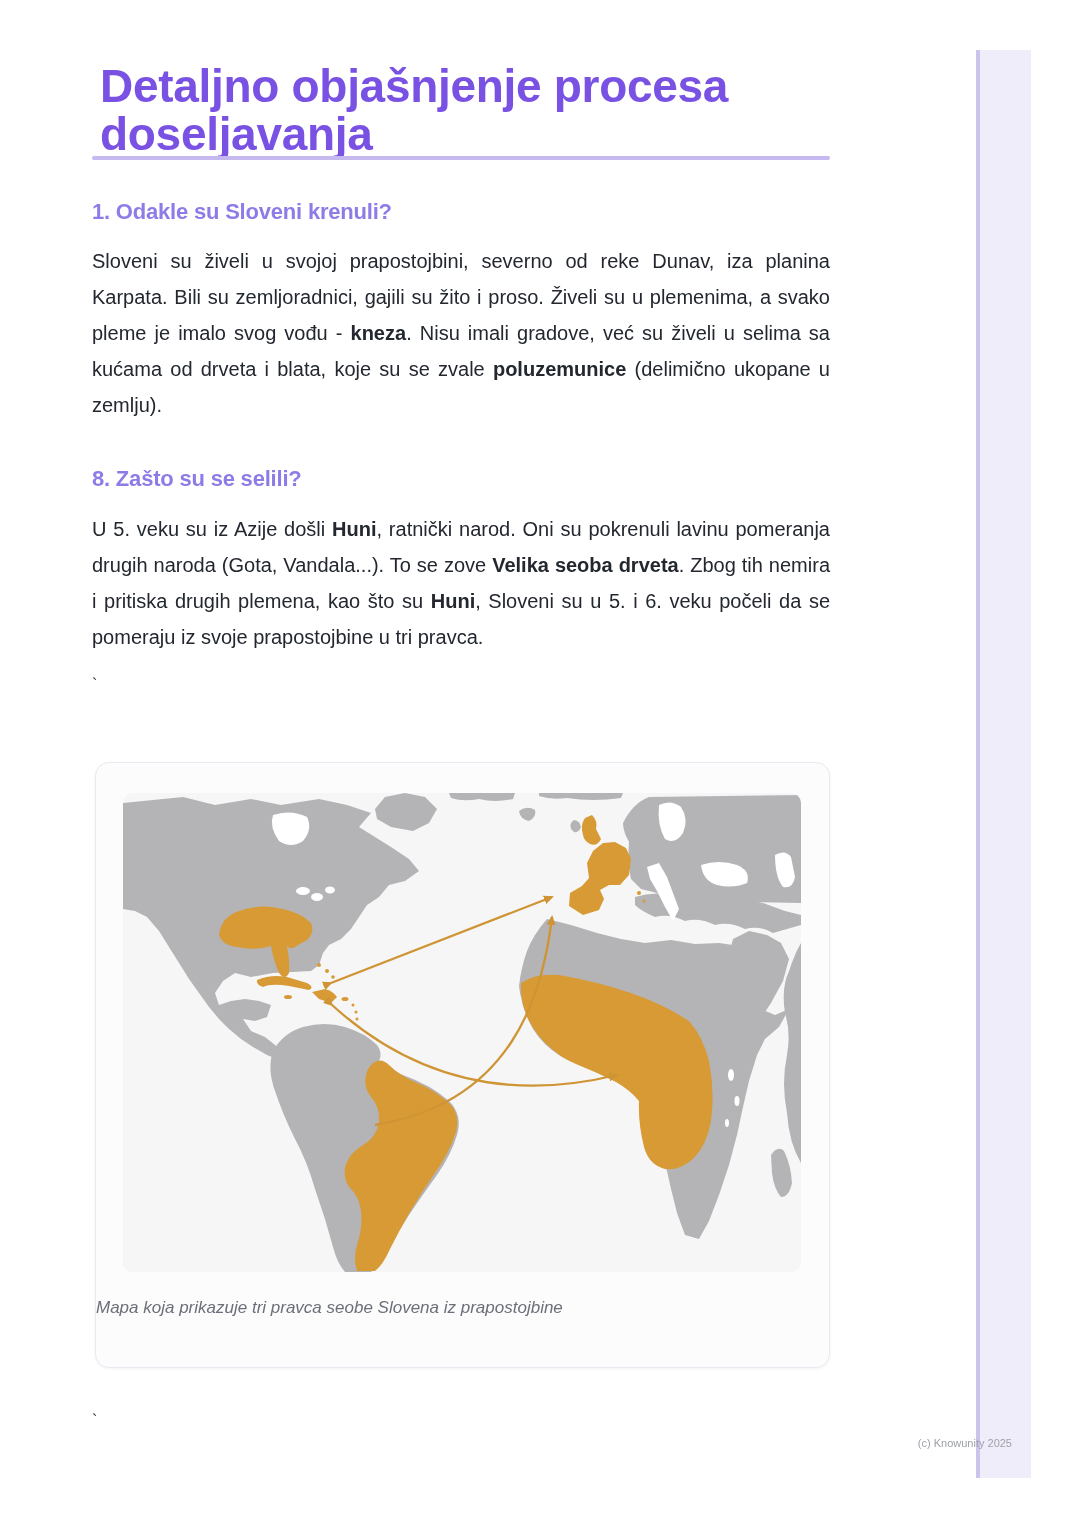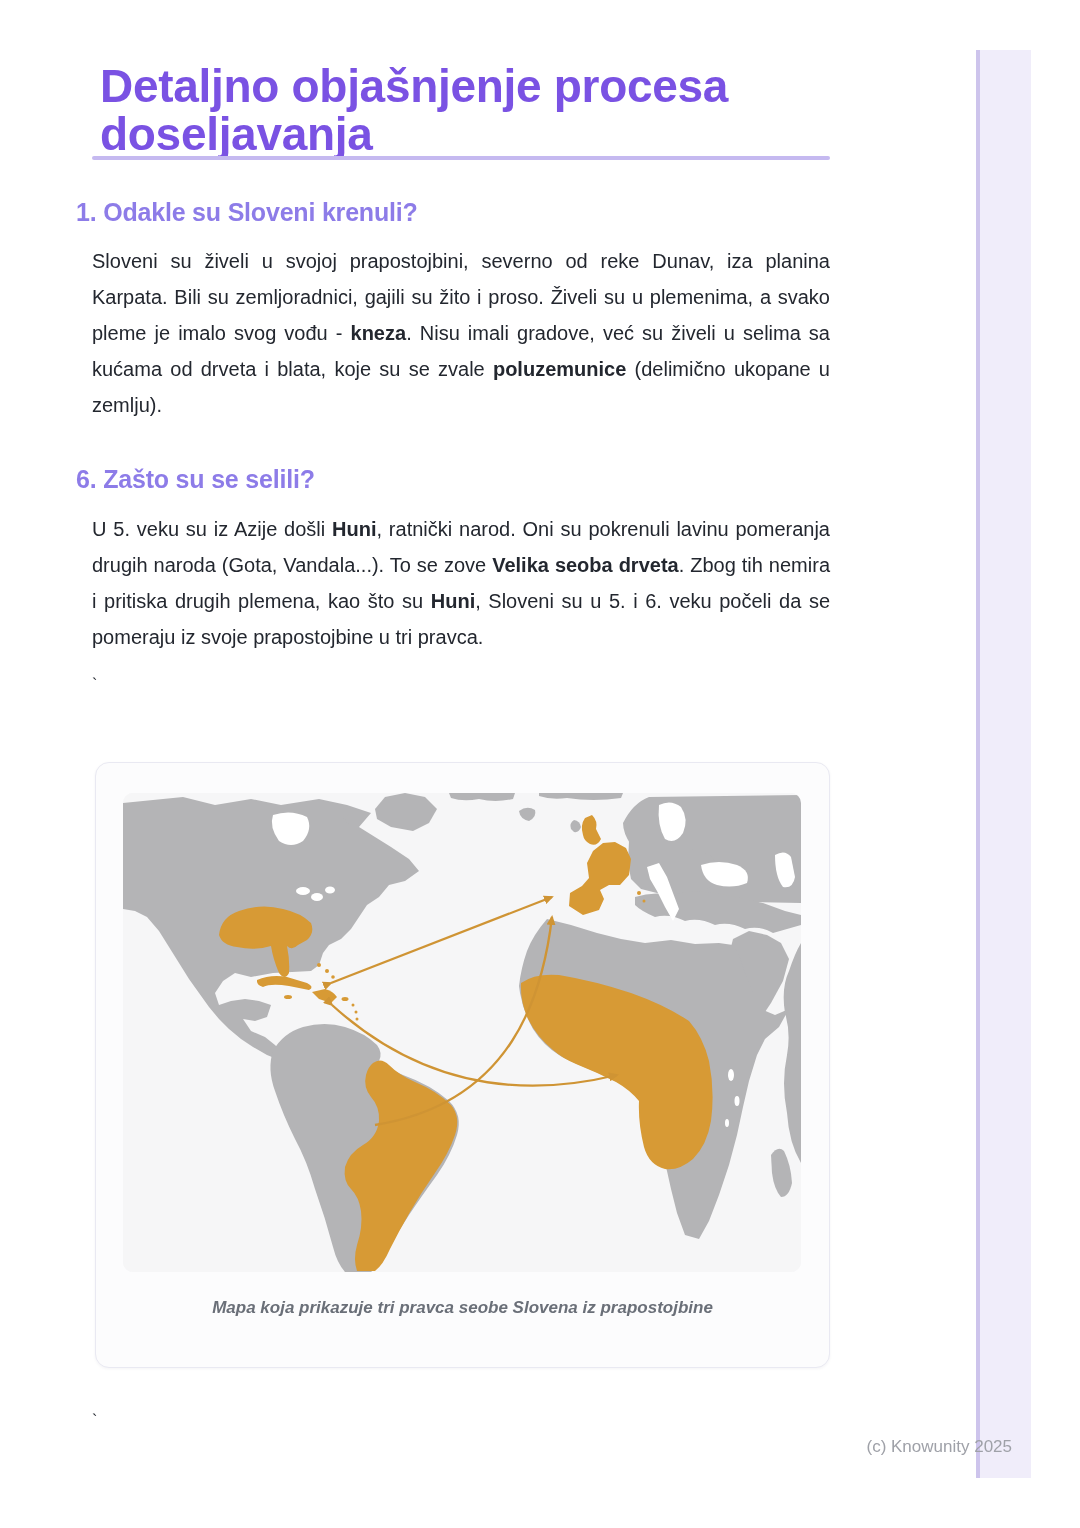--- a/index.html
+++ b/index.html
@@ -12,60 +12,60 @@
   }
   html,body{margin:0;padding:0;background:#ffffff;}
   .page{position:relative;width:1080px;height:1528px;background:#ffffff;overflow:hidden;
         font-family:"Liberation Sans","DejaVu Sans",sans-serif;}
   .sidebar-strip{position:absolute;left:976px;top:50px;width:51px;height:1428px;
         background:var(--sidebar_fill);border-left:4px solid var(--sidebar_edge);}
   .doc-title{position:absolute;left:92px;top:54px;width:650px;margin:8px;
         font-size:46px;line-height:48px;font-weight:700;color:var(--title_color);letter-spacing:-0.3px;}
   .title-rule{position:absolute;left:92px;top:156px;width:738px;height:4px;border:0;
         background:var(--rule_color);border-radius:2px;margin:0;}
-  .sec-heading{position:absolute;left:76px;margin:0;font-size:25px;line-height:30px;
+  .sec-heading{position:absolute;left:92px;margin:0;font-size:22px;line-height:30px;
         font-weight:700;color:var(--heading_color);letter-spacing:-0.2px;}
   .sec-heading.h1pos{top:197px;}
   .sec-heading.h2pos{top:464px;}
   .para{position:absolute;left:92px;width:738px;margin:0;font-size:20px;line-height:36px;
         color:var(--text_color);text-align:justify;}
   .para.p1pos{top:243px;}
   .para.p2pos{top:511px;}
   .para b{font-weight:700;}
   .stray-tick{position:absolute;left:92px;font-size:16px;color:#2a2e36;}
   .tick1{top:676px;}
   .tick2{top:1412px;}
   .figure-card{position:absolute;left:95px;top:762px;width:733px;height:604px;
         background:var(--card_bg);border:1px solid var(--card_border);border-radius:14px;
         box-shadow:0 1px 3px rgba(40,40,70,0.05);}
   .map-frame{position:absolute;left:27px;top:30px;width:678px;height:479px;border-radius:10px;
         overflow:hidden;background:var(--map_ocean);}
   .map-frame svg{display:block;}
-  .figure-caption{position:absolute;left:0;top:535px;width:100%;margin:0;text-align:center;
-        font-size:17px;font-style:italic;color:var(--caption_color);font-weight:bold;}
-  .page-footer{position:absolute;top:1437px;right:68px;font-size:17px;color:var(--footer_color);z-index:3;}
+  .figure-caption{position:absolute;left:0;top:535px;width:100%;margin:0;
+        font-size:17px;font-style:italic;color:var(--caption_color);}
+  .page-footer{position:absolute;top:1437px;right:68px;font-size:11px;color:var(--footer_color);z-index:3;}
   .land{fill:var(--map_land);}
   .sea{fill:var(--map_sea);}
   .hl{fill:var(--map_highlight);}
   .route{stroke:var(--map_arrow);stroke-width:2.3;fill:none;}
 </style>
 </head>
 <body>
 
 <div class="page">
 
   <div class="sidebar-strip"></div>
 
   <h1 class="doc-title">Detaljno objašnjenje procesa doseljavanja</h1>
   <hr class="title-rule">
 
   <h2 class="sec-heading h1pos">1. Odakle su Sloveni krenuli?</h2>
   <p class="para p1pos"><span>Sloveni su živeli u svojoj prapostojbini, severno od reke Dunav, iza planina Karpata. Bili su zemljoradnici, gajili su žito i proso. Živeli su u plemenima, a svako pleme je imalo svog vođu - </span><b>kneza</b><span>. Nisu imali gradove, već su živeli u selima sa kućama od drveta i blata, koje su se zvale </span><b>poluzemunice</b><span> (delimično ukopane u zemlju).</span></p>
 
-  <h2 class="sec-heading h2pos">6. Zašto su se selili?</h2>
+  <h2 class="sec-heading h2pos">8. Zašto su se selili?</h2>
   <p class="para p2pos"><span>U 5. veku su iz Azije došli </span><b>Huni</b><span>, ratnički narod. Oni su pokrenuli lavinu pomeranja drugih naroda (Gota, Vandala...). To se zove </span><b>Velika seoba drveta</b><span>. Zbog tih nemira i pritiska drugih plemena, kao što su </span><b>Huni</b><span>, Sloveni su u 5. i 6. veku počeli da se pomeraju iz svoje prapostojbine u tri pravca.</span></p>
 
   <span class="stray-tick tick1">`</span>
 
   <figure class="figure-card" style="margin:0;">
     <div class="map-frame">
       <svg width="678" height="479" viewBox="0 0 678 479" xmlns="http://www.w3.org/2000/svg">
         <defs>
           <marker id="ah" orient="auto" markerWidth="11" markerHeight="9" refX="8" refY="4.5" markerUnits="userSpaceOnUse">
             <path d="M0,0 L10,4.5 L0,9 Z" fill="#cf9434"></path>

